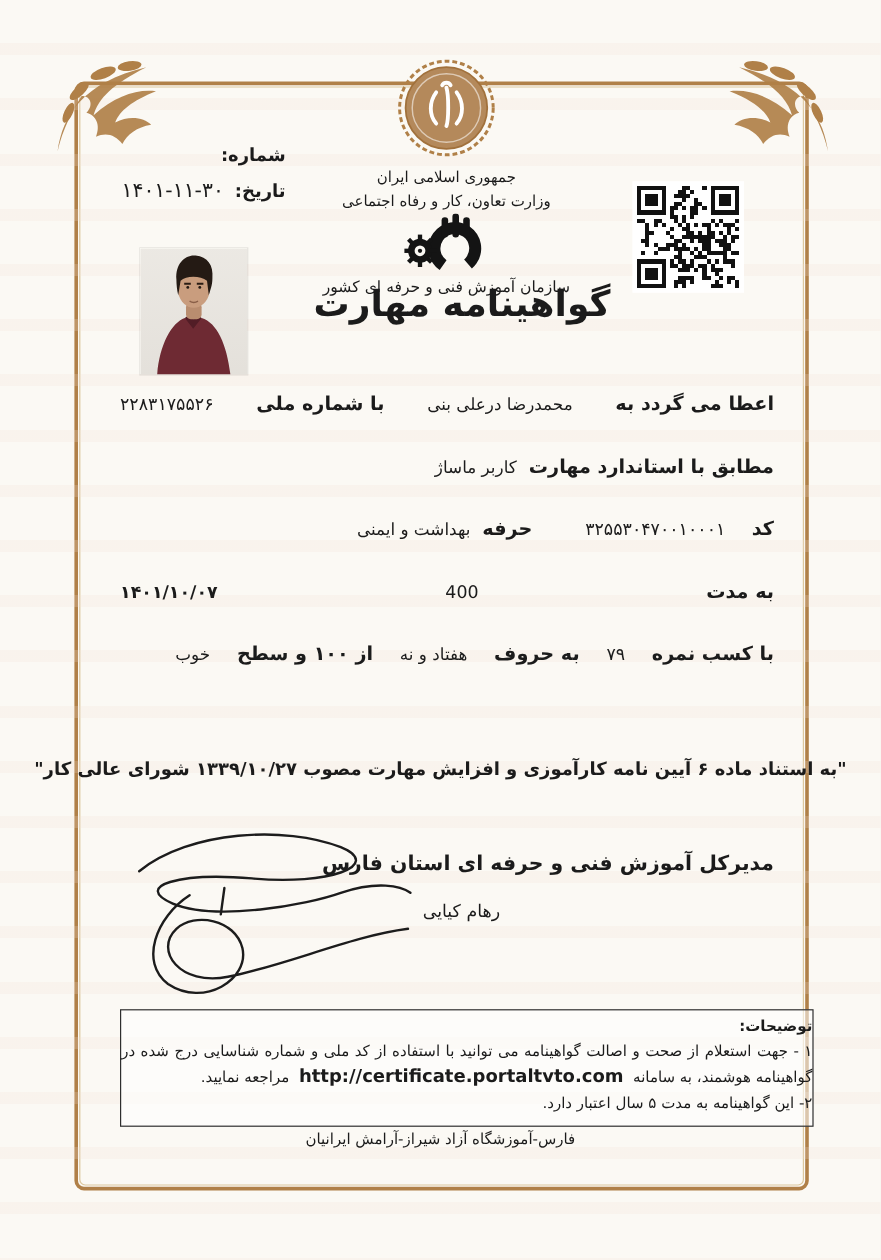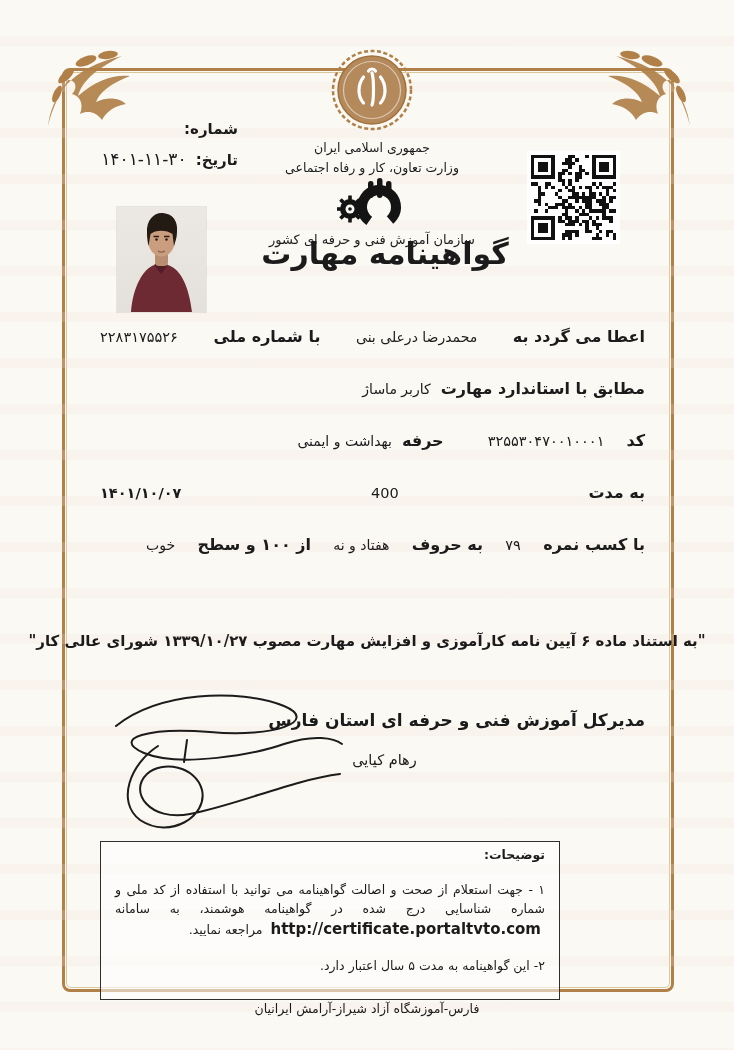--- a/index.html
+++ b/index.html
@@ -42,27 +42,27 @@
   .row .vn{font-size:14.5px;}
   .just{justify-content:space-between;}
   .row .spacer{flex:0 0 auto;}
   .quote{position:absolute;left:0;top:632px;width:734px;text-align:center;direction:rtl;
     font-weight:700;font-size:15px;z-index:4;}
   .sig-title{position:absolute;left:100px;top:710px;width:545px;direction:rtl;text-align:right;
     font-weight:700;font-size:17px;z-index:4;}
   .sig-name{position:absolute;left:100px;top:752px;width:545px;text-align:center;
     font-size:14.5px;direction:rtl;z-index:4;transform:translateX(12px);}
   .sig-scribble{position:absolute;left:88px;top:684px;z-index:6;}
-  .notes{position:absolute;left:100px;top:841px;width:460px;box-sizing:border-box;
+  .notes{position:absolute;left:100px;top:841px;width:578px;box-sizing:border-box;
     border:1.5px solid #2e2e2e;background:rgba(255,255,255,.55);
-    padding:4px 14px 7px;direction:rtl;font-size:12.5px;line-height:1.5;z-index:4;}
+    padding:4px 0 7px;direction:rtl;font-size:12.5px;line-height:1.5;z-index:4;}
   .notes .hd{font-weight:700;}
-  .notes p{margin:16px 0;text-align:justify;}
+  .notes p{margin:2px 0;text-align:justify;}
   .notes .url{font-size:15px;margin:0 4px;}
-  .footer{position:absolute;left:0;top:1001px;width:734px;text-align:center;direction:rtl;
+  .footer{position:absolute;left:0;top:941px;width:734px;text-align:center;direction:rtl;
     font-size:12.5px;z-index:4;}
 </style>
 </head>
 <body>
 
 <div id="page">
 
   <div class="frame">
     <div class="frame-inner"></div>
   </div>

